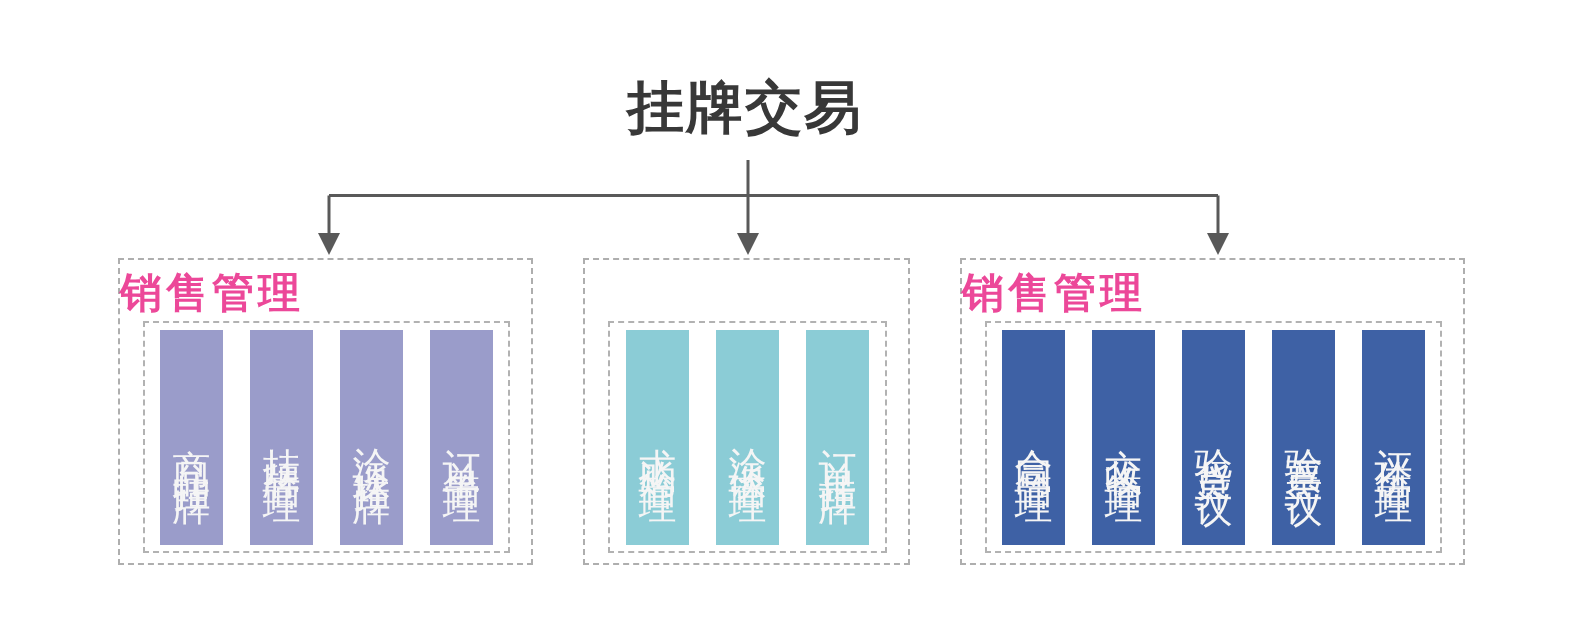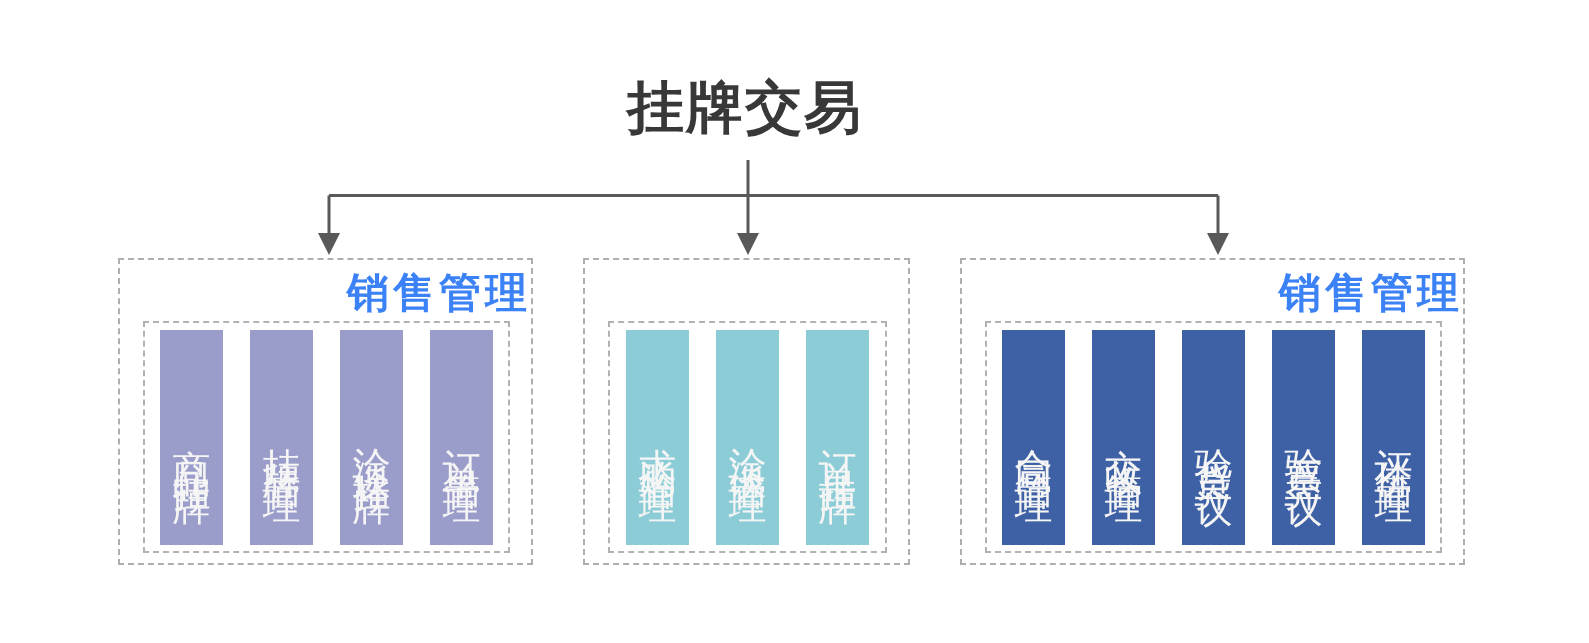--- a/index.html
+++ b/index.html
@@ -34,24 +34,24 @@
     top: 258px;
     height: 307px;
     border: 2px dashed #aeaeae;
     background: #ffffff;
   }
   .g1 { left: 118px; width: 415px; }
   .g2 { left: 583px; width: 327px; }
   .g3 { left: 960px; width: 505px; }
   .group-title {
     margin-top: 8px;
-    text-align: right;
+    text-align: left;
     font-size: 42px;
     font-weight: bold;
-    color: #3b82f6;
+    color: #ec4899;
     letter-spacing: 4px;
     line-height: 1.2;
     white-space: nowrap;
   }
   .inner {
     position: absolute;
     left: 23px; right: 21px;
     top: 61px; bottom: 10px;
     border: 2px dashed #b2b2b2;
     display: flex;

